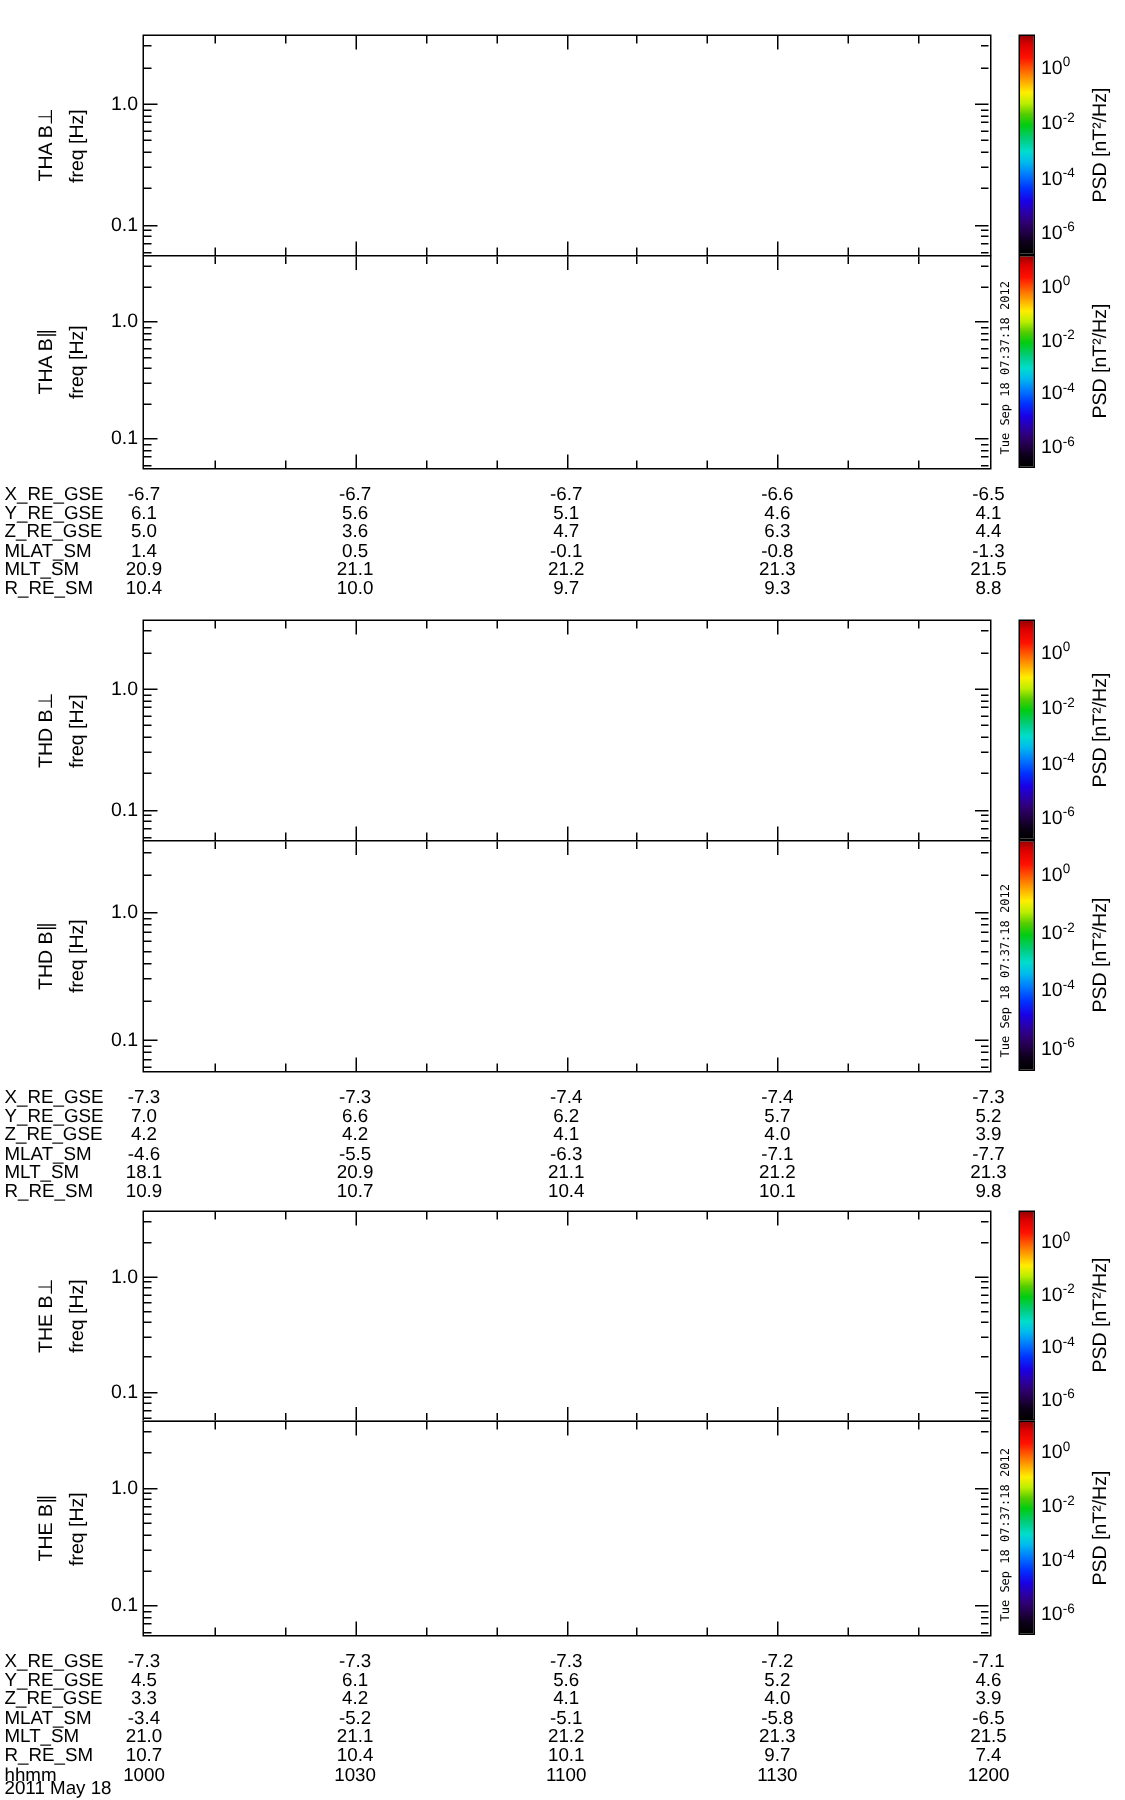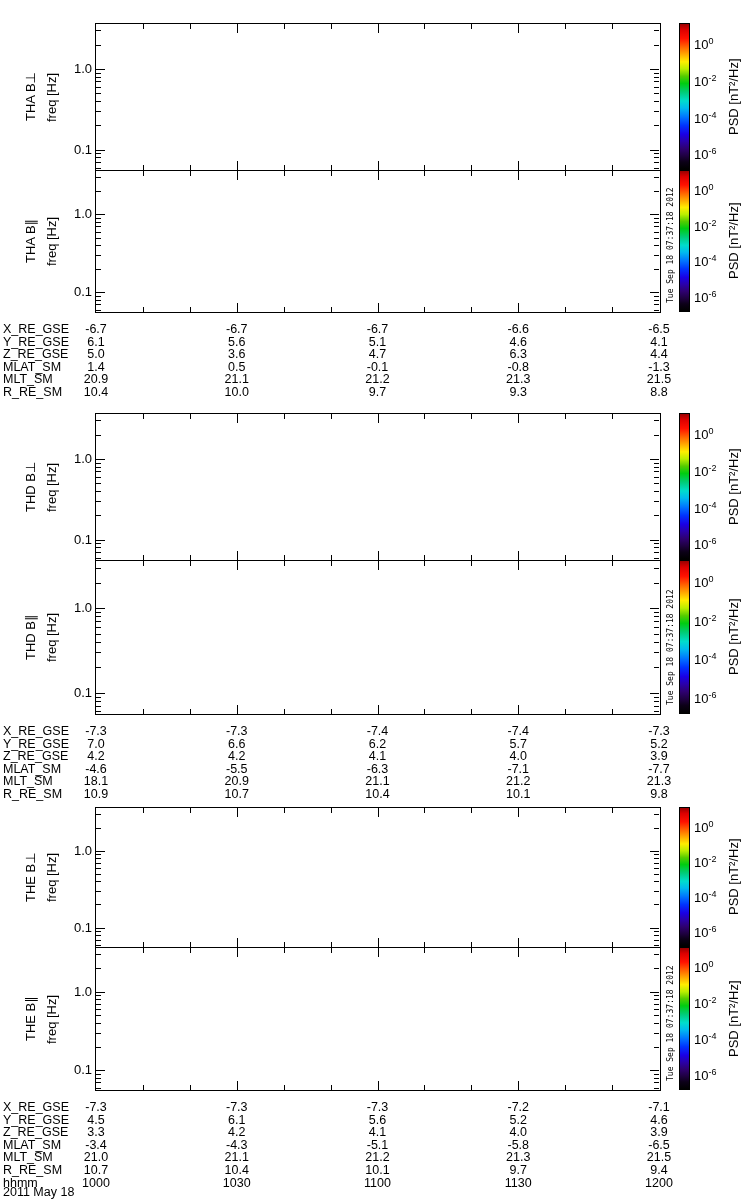--- a/index.html
+++ b/index.html
@@ -510,35 +510,35 @@
     <div class="eph-val" style="left: 473.25px; top: 1112.6px;">5.2</div>
     <div class="eph-val" style="left: 614px; top: 1112.6px;">4.6</div>
     <div class="eph-label" style="top: 1125.2px;">Z_RE_GSE</div>
     <div class="eph-val" style="left: 51px; top: 1125.2px;">3.3</div>
     <div class="eph-val" style="left: 191.75px; top: 1125.2px;">4.2</div>
     <div class="eph-val" style="left: 332.5px; top: 1125.2px;">4.1</div>
     <div class="eph-val" style="left: 473.25px; top: 1125.2px;">4.0</div>
     <div class="eph-val" style="left: 614px; top: 1125.2px;">3.9</div>
     <div class="eph-label" style="top: 1137.8px;">MLAT_SM</div>
     <div class="eph-val" style="left: 51px; top: 1137.8px;">-3.4</div>
-    <div class="eph-val" style="left: 191.75px; top: 1137.8px;">-4.3</div>
+    <div class="eph-val" style="left: 191.75px; top: 1137.8px;">-5.2</div>
     <div class="eph-val" style="left: 332.5px; top: 1137.8px;">-5.1</div>
     <div class="eph-val" style="left: 473.25px; top: 1137.8px;">-5.8</div>
     <div class="eph-val" style="left: 614px; top: 1137.8px;">-6.5</div>
     <div class="eph-label" style="top: 1150.4px;">MLT_SM</div>
     <div class="eph-val" style="left: 51px; top: 1150.4px;">21.0</div>
     <div class="eph-val" style="left: 191.75px; top: 1150.4px;">21.1</div>
     <div class="eph-val" style="left: 332.5px; top: 1150.4px;">21.2</div>
     <div class="eph-val" style="left: 473.25px; top: 1150.4px;">21.3</div>
     <div class="eph-val" style="left: 614px; top: 1150.4px;">21.5</div>
     <div class="eph-label" style="top: 1163px;">R_RE_SM</div>
     <div class="eph-val" style="left: 51px; top: 1163px;">10.7</div>
     <div class="eph-val" style="left: 191.75px; top: 1163px;">10.4</div>
     <div class="eph-val" style="left: 332.5px; top: 1163px;">10.1</div>
     <div class="eph-val" style="left: 473.25px; top: 1163px;">9.7</div>
-    <div class="eph-val" style="left: 614px; top: 1163px;">9.4</div>
+    <div class="eph-val" style="left: 614px; top: 1163px;">7.4</div>
     <div class="eph-label" style="top: 1175.6px;">hhmm</div>
     <div class="eph-val" style="left: 51px; top: 1175.6px;">1000</div>
     <div class="eph-val" style="left: 191.75px; top: 1175.6px;">1030</div>
     <div class="eph-val" style="left: 332.5px; top: 1175.6px;">1100</div>
     <div class="eph-val" style="left: 473.25px; top: 1175.6px;">1130</div>
     <div class="eph-val" style="left: 614px; top: 1175.6px;">1200</div>
   </div>
 
 </body></html>

